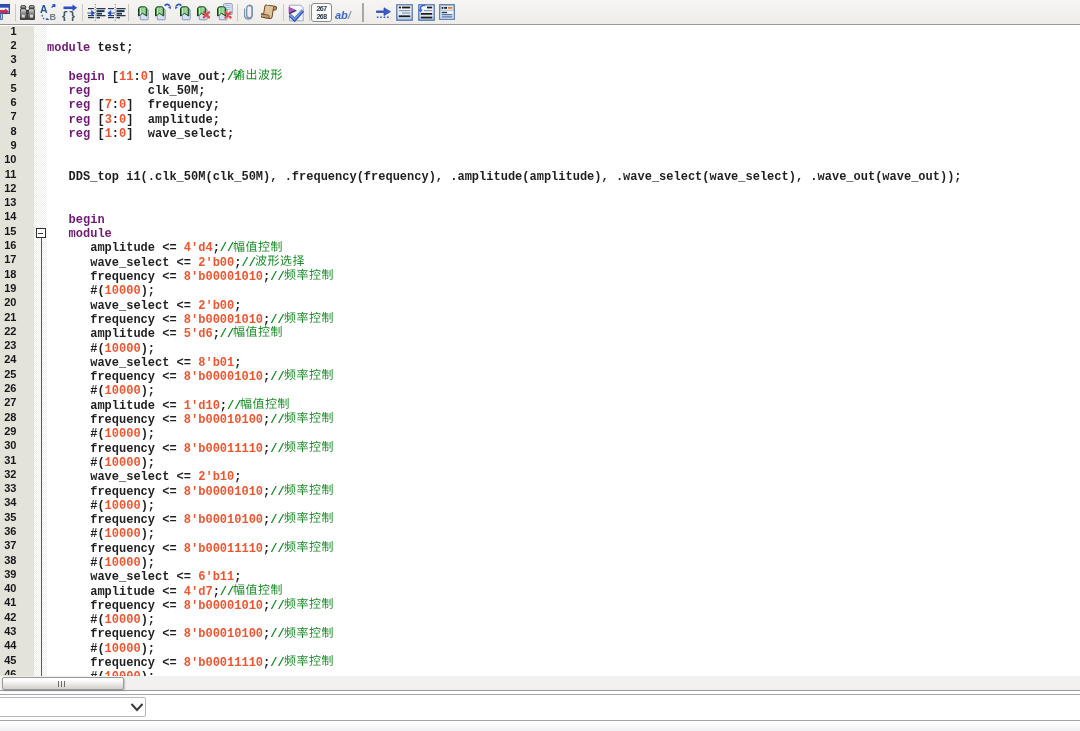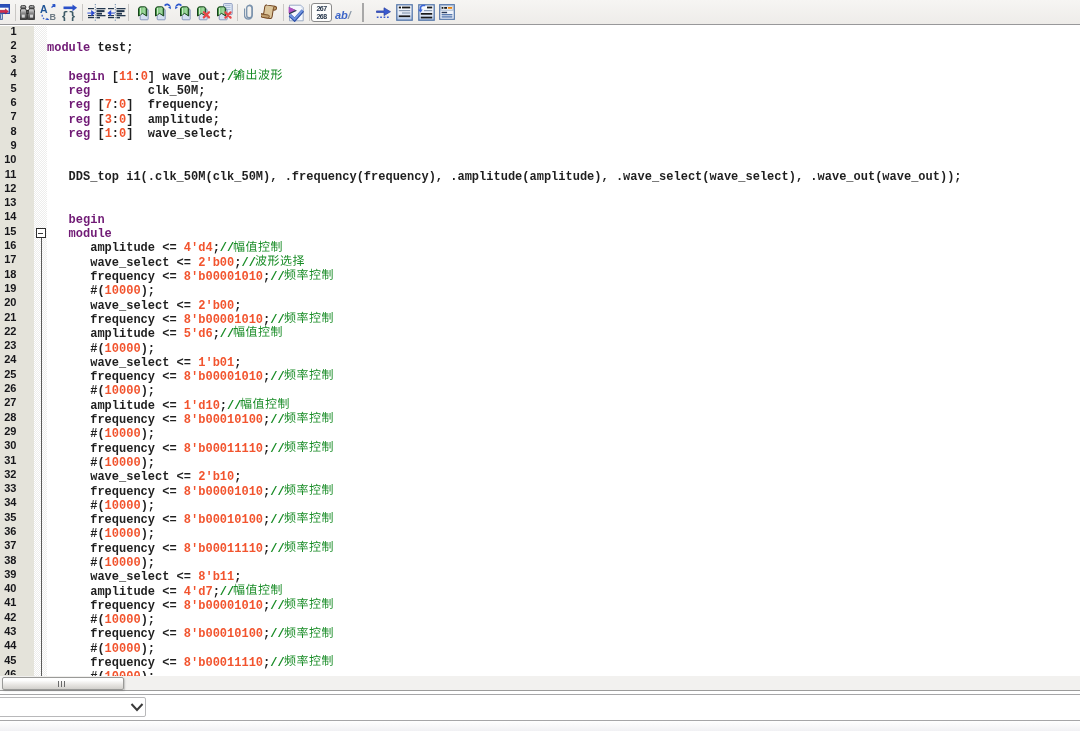--- a/index.html
+++ b/index.html
@@ -343,36 +343,36 @@
    <i class="k">begin</i>
    <i class="k">module</i>
       amplitude &lt;= <i class="n">4'd4</i>;<i class="c">//</i>
       wave_select &lt;= <i class="n">2'b00</i>;<i class="c">//</i>
       frequency &lt;= <i class="n">8'b00001010</i>;<i class="c">//</i>
       #(<i class="n">10000</i>);
       wave_select &lt;= <i class="n">2'b00</i>;
       frequency &lt;= <i class="n">8'b00001010</i>;<i class="c">//</i>
       amplitude &lt;= <i class="n">5'd6</i>;<i class="c">//</i>
       #(<i class="n">10000</i>);
-      wave_select &lt;= <i class="n">1'b01</i>;
+      wave_select &lt;= <i class="n">8'b01</i>;
       frequency &lt;= <i class="n">8'b00001010</i>;<i class="c">//</i>
       #(<i class="n">10000</i>);
       amplitude &lt;= <i class="n">1'd10</i>;<i class="c">//</i>
       frequency &lt;= <i class="n">8'b00010100</i>;<i class="c">//</i>
       #(<i class="n">10000</i>);
       frequency &lt;= <i class="n">8'b00011110</i>;<i class="c">//</i>
       #(<i class="n">10000</i>);
       wave_select &lt;= <i class="n">2'b10</i>;
       frequency &lt;= <i class="n">8'b00001010</i>;<i class="c">//</i>
       #(<i class="n">10000</i>);
       frequency &lt;= <i class="n">8'b00010100</i>;<i class="c">//</i>
       #(<i class="n">10000</i>);
       frequency &lt;= <i class="n">8'b00011110</i>;<i class="c">//</i>
       #(<i class="n">10000</i>);
-      wave_select &lt;= <i class="n">8'b11</i>;
+      wave_select &lt;= <i class="n">6'b11</i>;
       amplitude &lt;= <i class="n">4'd7</i>;<i class="c">//</i>
       frequency &lt;= <i class="n">8'b00001010</i>;<i class="c">//</i>
       #(<i class="n">10000</i>);
       frequency &lt;= <i class="n">8'b00010100</i>;<i class="c">//</i>
       #(<i class="n">10000</i>);
       frequency &lt;= <i class="n">8'b00011110</i>;<i class="c">//</i>
       #(<i class="n">10000</i>);</div>
 <svg class="cjk" style="left:233.2px;top:67.9px" width="50" height="14" viewBox="0 0 50 14">
     <g transform="translate(0,10.9)">
       <use href="#rA"></use>

